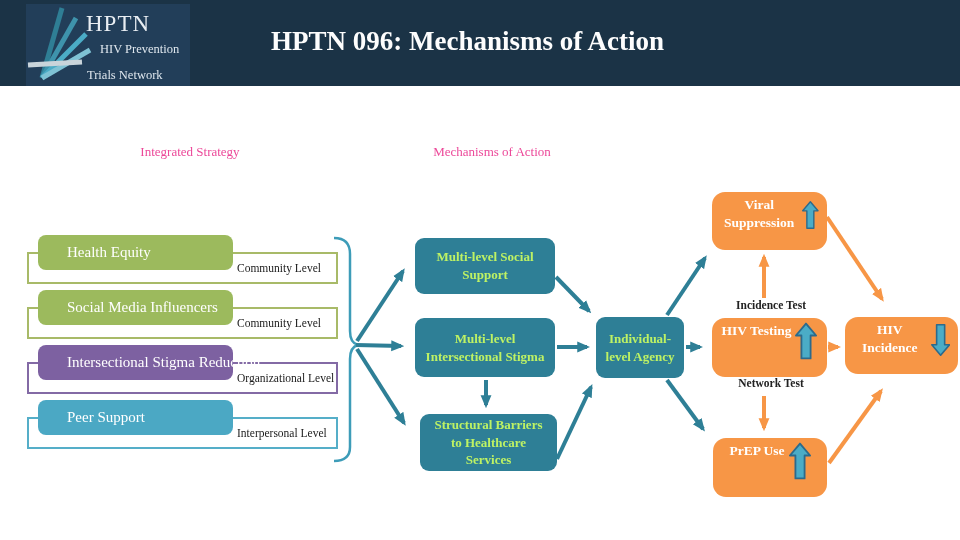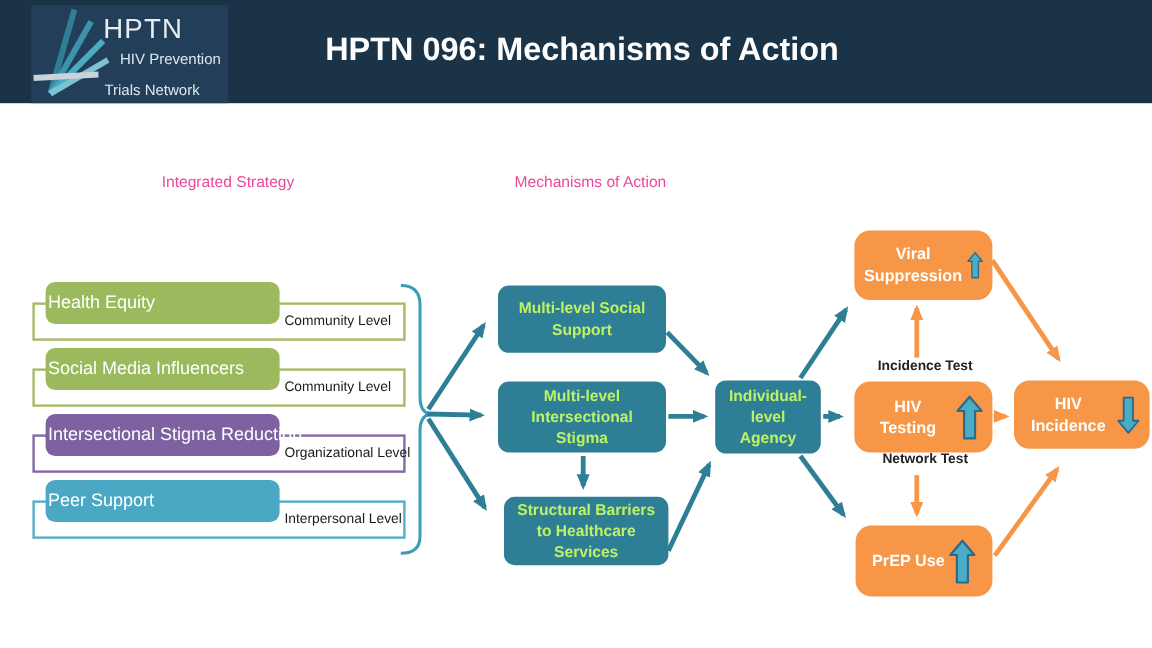--- a/index.html
+++ b/index.html
@@ -1,46 +1,46 @@
 <!DOCTYPE html>
 <html><head>
 <meta charset="utf-8">
 <style>
   html,body{margin:0;padding:0;background:#e9e9e9;}
   .slide{
     position:relative;width:960px;height:540px;background:#ffffff;
-    overflow:hidden;font-family:Liberation Sans, sans-serif;
+    overflow:hidden;font-family:Liberation Serif, serif;
   }
   
   .header{position:absolute;left:0;top:0;width:960px;height:86px;background:#1B3346;}
   .logo-panel{position:absolute;left:26px;top:4px;width:164px;height:82px;background:#223E59;}
   .logo-acronym{position:absolute;left:60px;top:7px;font-size:23px;letter-spacing:1px;color:#E8EDF2;font-weight:400;}
   .logo-line1{position:absolute;left:74px;top:38px;font-size:12.5px;color:#DFE7EE;}
   .logo-line2{position:absolute;left:61px;top:64px;font-size:12.5px;color:#DFE7EE;}
   .slide-title{position:absolute;left:230px;top:26px;font-size:27px;font-weight:bold;color:#FDFDFD;margin-left:41px;}
   
   .col-head{position:absolute;top:144px;width:210px;text-align:center;font-size:13px;color:#ec4899;}
   .col-head.strategy{left:85px;}
   .col-head.mechanism{left:387px;}
   .col-head.outcomes{left:658px;}
   
   .strat-outer{position:absolute;left:27px;width:311px;height:32px;background:#fff;border:2px solid;box-sizing:border-box;}
   .strat-inner{position:absolute;left:38px;width:195px;height:35px;border-radius:8px;color:#fff;
-               font-size:15px;line-height:35px;padding-left:2px;box-sizing:border-box;white-space:nowrap;}
+               font-size:15px;line-height:35px;padding-left:29px;box-sizing:border-box;white-space:nowrap;}
   .strat-level{position:absolute;left:237px;width:100px;font-size:11.5px;color:#1a1a1a;white-space:nowrap;}
   .c-green{background:#9CBA5D;}   .b-green{border-color:#A8BA68;}
   .c-purple{background:#7D61A1;}  .b-purple{border-color:#836AA5;}
   .c-teal{background:#4BA8C4;}    .b-teal{border-color:#55AEC8;}
   
   .mech{position:absolute;background:#2E7F96;border-radius:9px;color:#bef264;font-weight:bold;font-size:13px;
         display:flex;align-items:center;justify-content:center;text-align:center;line-height:1.35;
         padding:4px 8px;box-sizing:border-box;}
   
   .outc{position:absolute;background:#F79646;border-radius:13px;color:#fff;font-weight:bold;font-size:13.5px;
-        display:flex;align-items:center;justify-content:center;text-align:center;line-height:1.3;
+        display:flex;justify-content:center;text-align:center;line-height:1.3;
         padding:4px 8px;box-sizing:border-box;gap:4px;}
   .outc .lbl{flex:0 1 auto;}
   .test-label{position:absolute;left:716px;width:110px;text-align:center;font-size:11.5px;font-weight:600;color:#222;}
   .overlay{position:absolute;left:0;top:0;pointer-events:none;}
 </style>
 </head>
 <body>
 
 <div class="slide">
 

